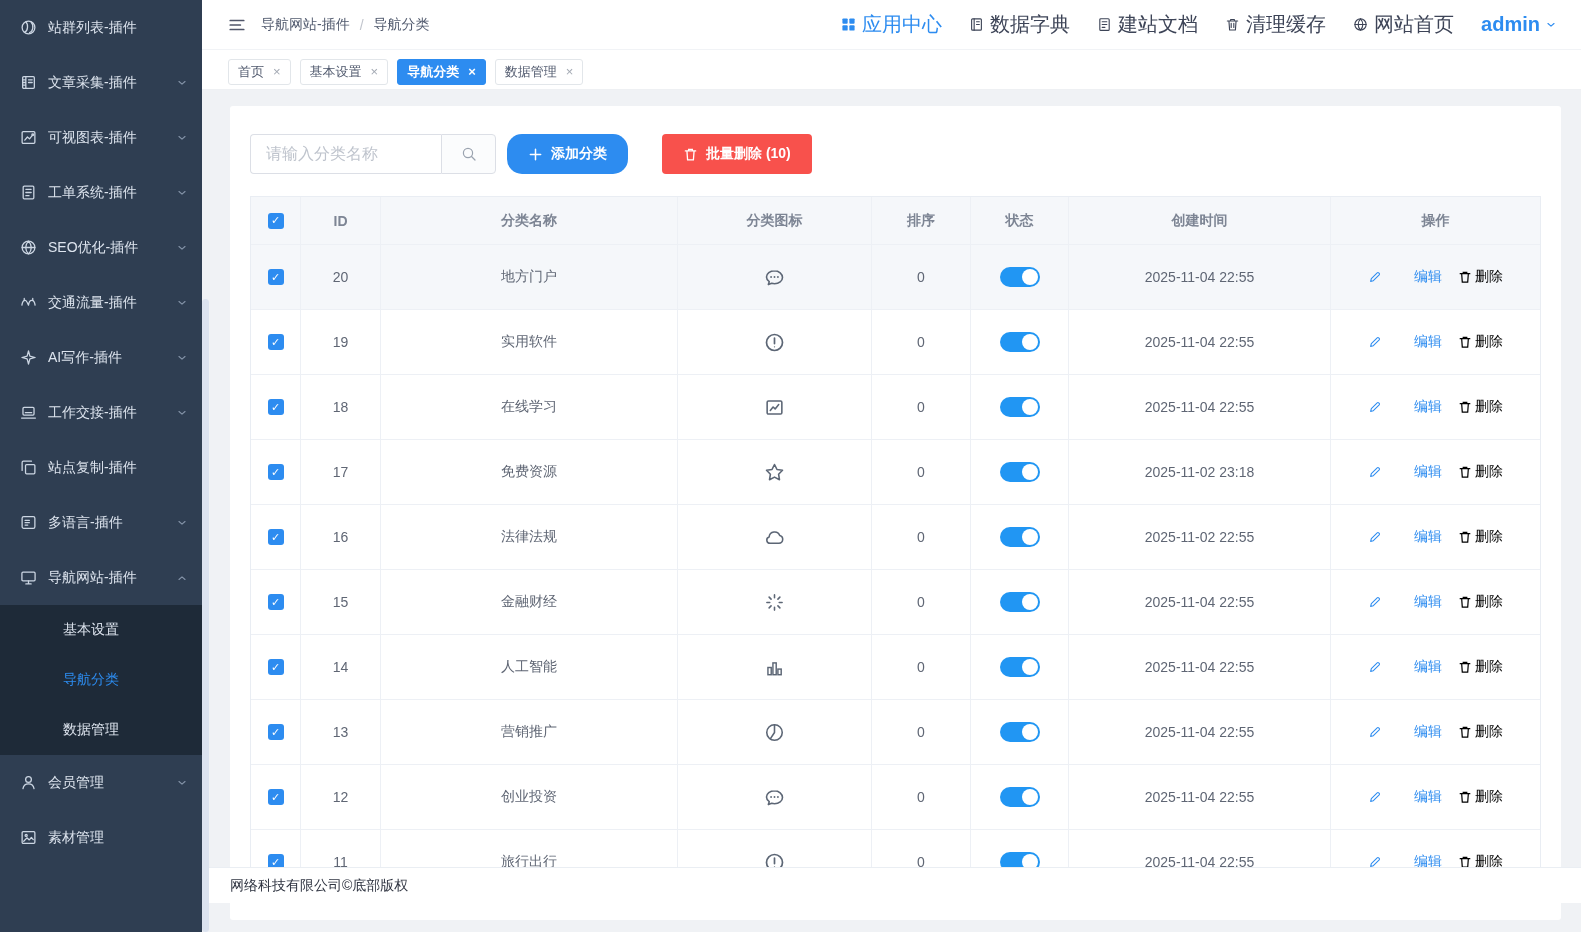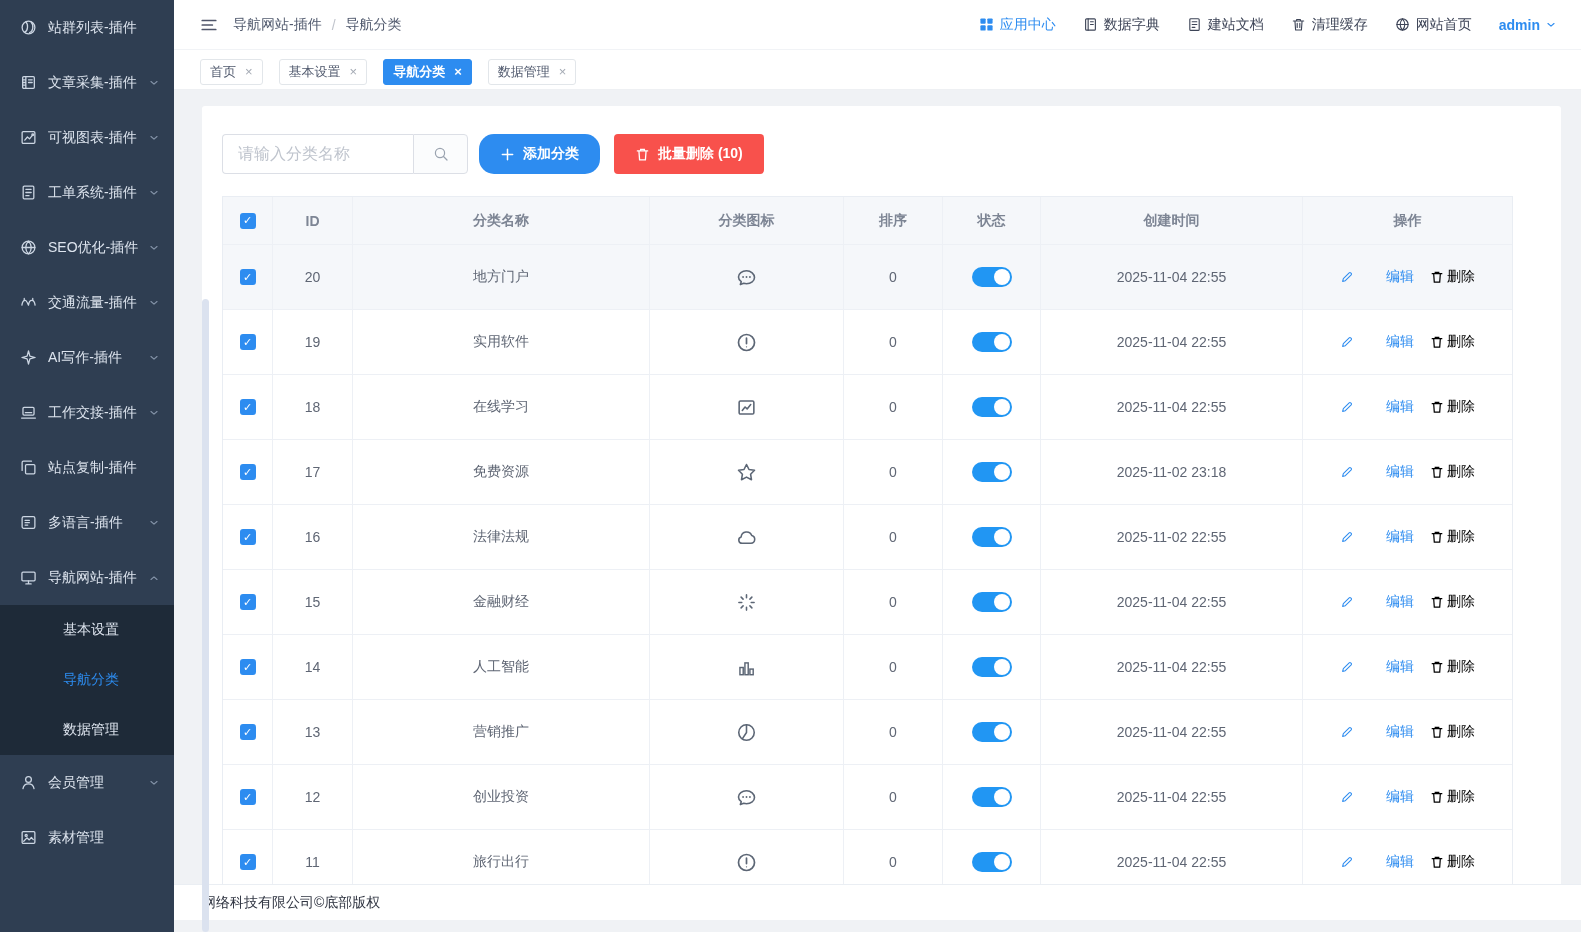--- a/index.html
+++ b/index.html
@@ -1,67 +1,67 @@
 <!DOCTYPE html>
 <html><head>
 <meta charset="utf-8">
 <style>
   * { box-sizing: border-box; }
   html,body { margin:0; padding:0; }
   body { font-family:"Liberation Sans","DejaVu Sans",sans-serif; }
   .app { width:1581px; height:932px; position:relative; display:flex; overflow:hidden; background:#f0f2f5; }
 
   
-  .sidebar { width:174px; flex:none; background:var(--sidebar-bg); color:#dde4ee; overflow:hidden; }
+  .sidebar { width:202px; flex:none; background:var(--sidebar-bg); color:#dde4ee; overflow:hidden; }
   .s-item { height:55px; display:flex; align-items:center; padding:0 14px 0 20px; font-size:14px; cursor:pointer; }
   .s-item .ico { width:17px; height:17px; margin-right:11px; color:#ccd6e3; flex:none; display:flex; }
   .s-item .ico svg { width:100%; height:100%; }
   .s-item .lbl { flex:1; white-space:nowrap; }
   .s-item .chev { width:12px; height:12px; color:#8493a8; display:flex; }
   .s-sub { background:var(--submenu-bg); }
   .s-child { height:50px; display:flex; align-items:center; padding-left:63px; font-size:14px; color:#dde4ee; cursor:pointer; }
   .s-child.active { color:var(--accent); }
   .scrollbar { position:absolute; left:202px; top:299px; bottom:0; width:7px; background:#dbe2ef; border-radius:4px; z-index:30; }
 
   
   .main { flex:1; min-width:0; position:relative; display:flex; flex-direction:column; background:#f0f2f5; }
   .topbar { height:50px; flex:none; background:#fff; display:flex; align-items:center; justify-content:space-between; padding:0 24px 0 26px; border-bottom:1px solid #f1f3f6; }
   .tb-left { display:flex; align-items:center; gap:15px; color:#515a6e; font-size:14px; }
   .hamburger { width:18px; height:18px; color:#50566a; cursor:pointer; }
   .hamburger svg { width:100%; height:100%; }
   .breadcrumb { display:flex; align-items:center; gap:10px; }
   .crumb-sep { color:#c0c4cc; }
-  .tb-right { display:flex; align-items:center; gap:27px; font-size:14px; color:#3d4457; }
+  .tb-right { display:flex; align-items:center; gap:27px; font-size:20px; color:#3d4457; }
   .tb-link { display:flex; align-items:center; gap:6px; cursor:pointer; }
   .tb-link .ico { width:15px; height:15px; display:flex; }
   .tb-link .ico svg { width:100%; height:100%; }
   .tb-link.accent { color:var(--accent); }
   .admin { color:var(--accent); font-weight:bold; display:flex; align-items:center; gap:5px; cursor:pointer;text-align:right; }
   .admin .chev { width:12px; height:12px; display:flex; }
 
-  .tabbar { height:40px; flex:none; background:#fff; display:flex; align-items:center; gap:16px; padding:4px 0 0 26px; border-bottom:1px solid #eef0f3;text-align:center; }
+  .tabbar { height:40px; flex:none; background:#fff; display:flex; align-items:center; gap:9px; padding:4px 0 0 26px; border-bottom:1px solid #eef0f3;text-align:center; }
   .tab { height:26px; display:flex; align-items:center; gap:9px; padding:0 9px; background:#fff; border:1px solid #e2e6ea; border-radius:3px; font-size:13px; color:#515a6e; cursor:pointer; white-space:nowrap; }
   .tab .x { font-size:13px; color:#a3a9b3; line-height:1; cursor:pointer; }
   .tab.active { background:var(--accent); border-color:var(--accent); color:#fff; font-weight:bold; }
   .tab.active .x { color:#fff; }
 
   .content { flex:1; min-height:0; padding:16px 20px 12px 28px; overflow:hidden; }
   .card { background:#fff; border-radius:3px; height:100%; padding:28px 20px 0 20px; overflow:hidden; }
 
   .toolbar { display:flex; align-items:center; margin-bottom:22px; }
   .search-group { display:flex; }
   .search-input { width:191px; height:40px; border:1px solid #dcdfe6; border-right:none; border-radius:4px 0 0 4px; padding:0 15px; font-size:16px; color:#606266; outline:none; background:#fff; }
   .search-input::placeholder { color:#bfc4cd; }
   .search-btn { width:55px; height:40px; border:1px solid #dcdfe6; border-radius:0 4px 4px 0; background:#fbfcfd; display:flex; align-items:center; justify-content:center; color:#9aa3af; cursor:pointer; }
   .search-btn svg { width:16px; height:16px; }
   .btn { height:40px; border:none; border-radius:4px; font-size:14px; font-weight:bold; color:#fff; display:flex; align-items:center; gap:8px; padding:0 21px; cursor:pointer; white-space:nowrap; }
   .btn .bico { width:15px; height:15px; display:flex; }
   .btn .bico svg { width:100%; height:100%; }
   .btn.add { background:var(--accent); margin-left:11px;border-radius:15px; }
-  .btn.del { background:var(--danger); margin-left:14px; }
+  .btn.del { background:var(--danger); margin-left:34px; }
 
   
   .table { border:1px solid #e9edf3; width:1291px; }
   .t-row { display:grid; grid-template-columns:50px 80px 297px 194px 99px 98px 262px 1fr; }
   .t-cell { display:flex; align-items:center; justify-content:center; border-right:1px solid #edf0f5; overflow:hidden; }
   .t-cell:last-child { border-right:none; }
   .t-row.head { background:#f5f7fa; height:47px; font-size:14px; font-weight:bold; color:#7d8594; }
   .t-row.body { height:65px; background:#fff; border-top:1px solid #edf0f5; font-size:14px; color:#5f6674; }
   .t-row.body.hovered { background:#f5f7fa; }
   .cbx { width:16px; height:16px; border-radius:3px; background:var(--accent); color:#fff; display:flex; align-items:center; justify-content:center; font-size:11px; line-height:1; cursor:pointer; }
@@ -69,21 +69,21 @@
   .row-icon svg { width:100%; height:100%; }
   .toggle { width:40px; height:20px; border-radius:10px; background:var(--toggle-on); position:relative; cursor:pointer; }
   .toggle::after { content:""; position:absolute; top:2px; right:2px; width:16px; height:16px; border-radius:50%; background:#fff; }
   .ops { display:flex; gap:16px; }
   .op { display:flex; align-items:center; gap:3px; font-size:14px; cursor:pointer; }
   .op .oico { width:14px; height:14px; display:flex; }
   .op .oico svg { width:100%; height:100%; }
   .op.edit { color:var(--accent);gap:32px; }
   .op.delete { color:#000000; }
 
-  .footer { position:absolute; left:0; right:0; bottom:12px; height:36px; background:#fff; border-top:1px solid #eaeef3; display:flex; align-items:center; padding-left:28px; font-size:14px; color:#2f3441; z-index:20; }
+  .footer { position:absolute; left:0; right:0; bottom:29px; height:36px; background:#fff; border-top:1px solid #eaeef3; display:flex; align-items:center; padding-left:28px; font-size:14px; color:#2f3441; z-index:20; }
 </style>
 </head>
 <body>
 
 <div class="app" style="--accent: #2d8cf0; --danger: #f8514c; --toggle-on: #2196f3; --sidebar-bg: #2f3e52; --submenu-bg: #1e2a38;">
 
   <aside class="sidebar">
     <nav>
         <div class="s-item">
           <span class="ico">

